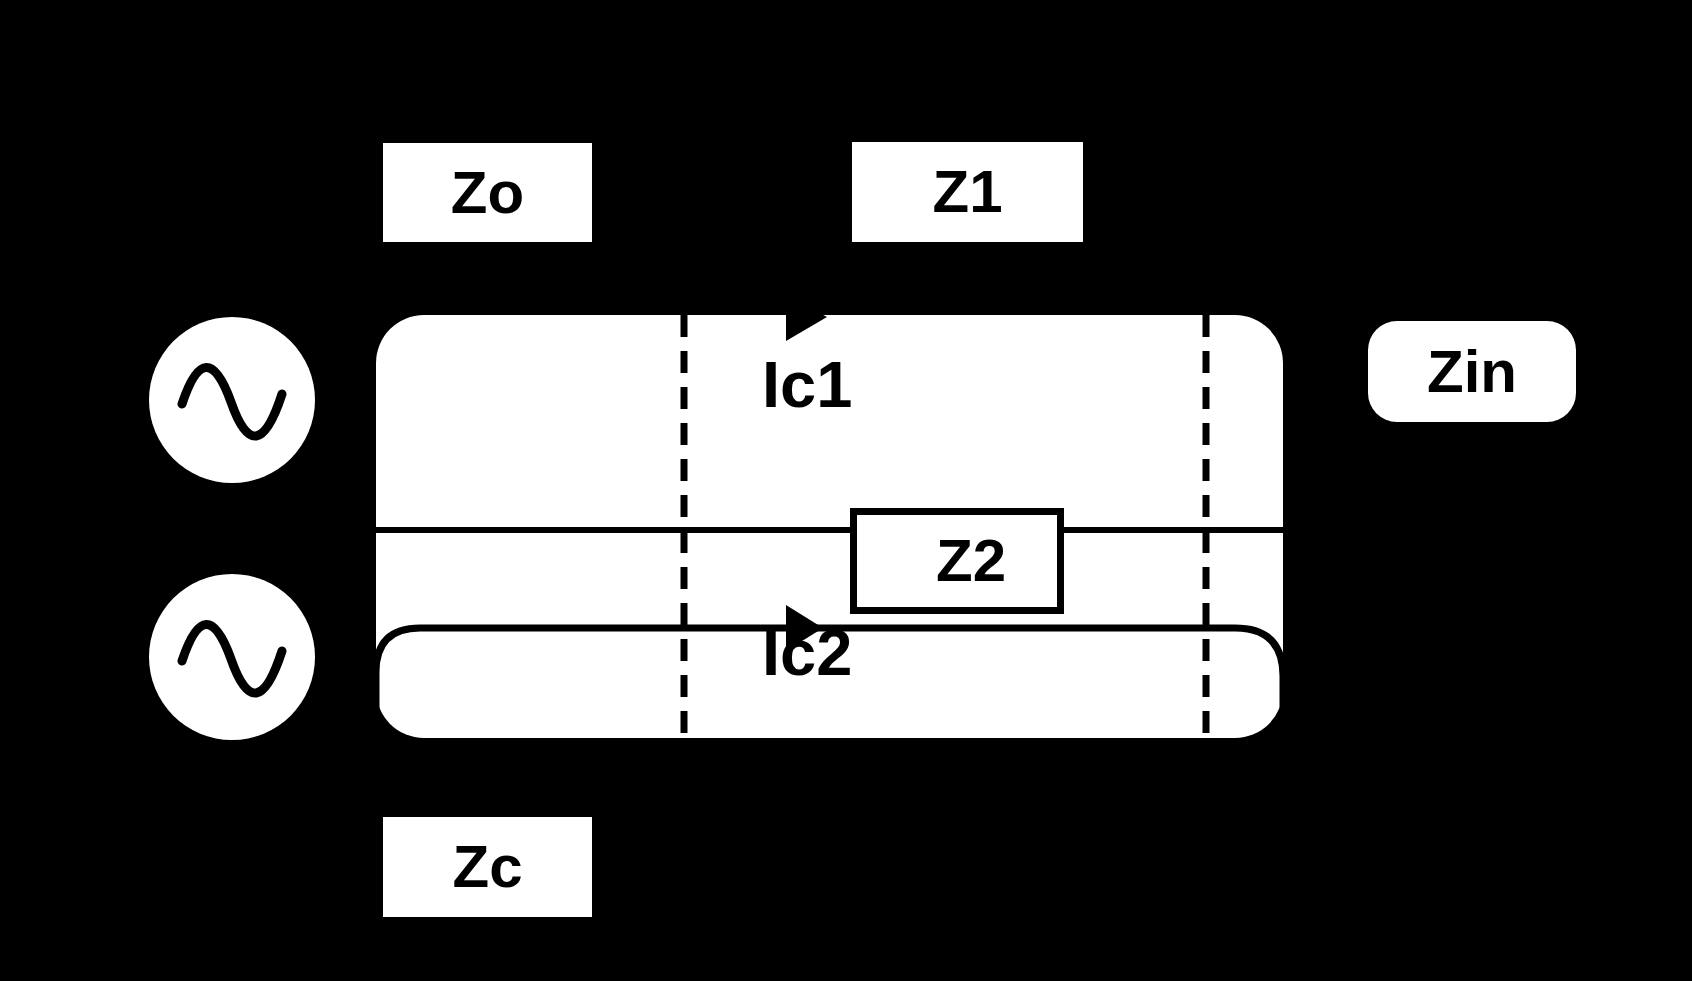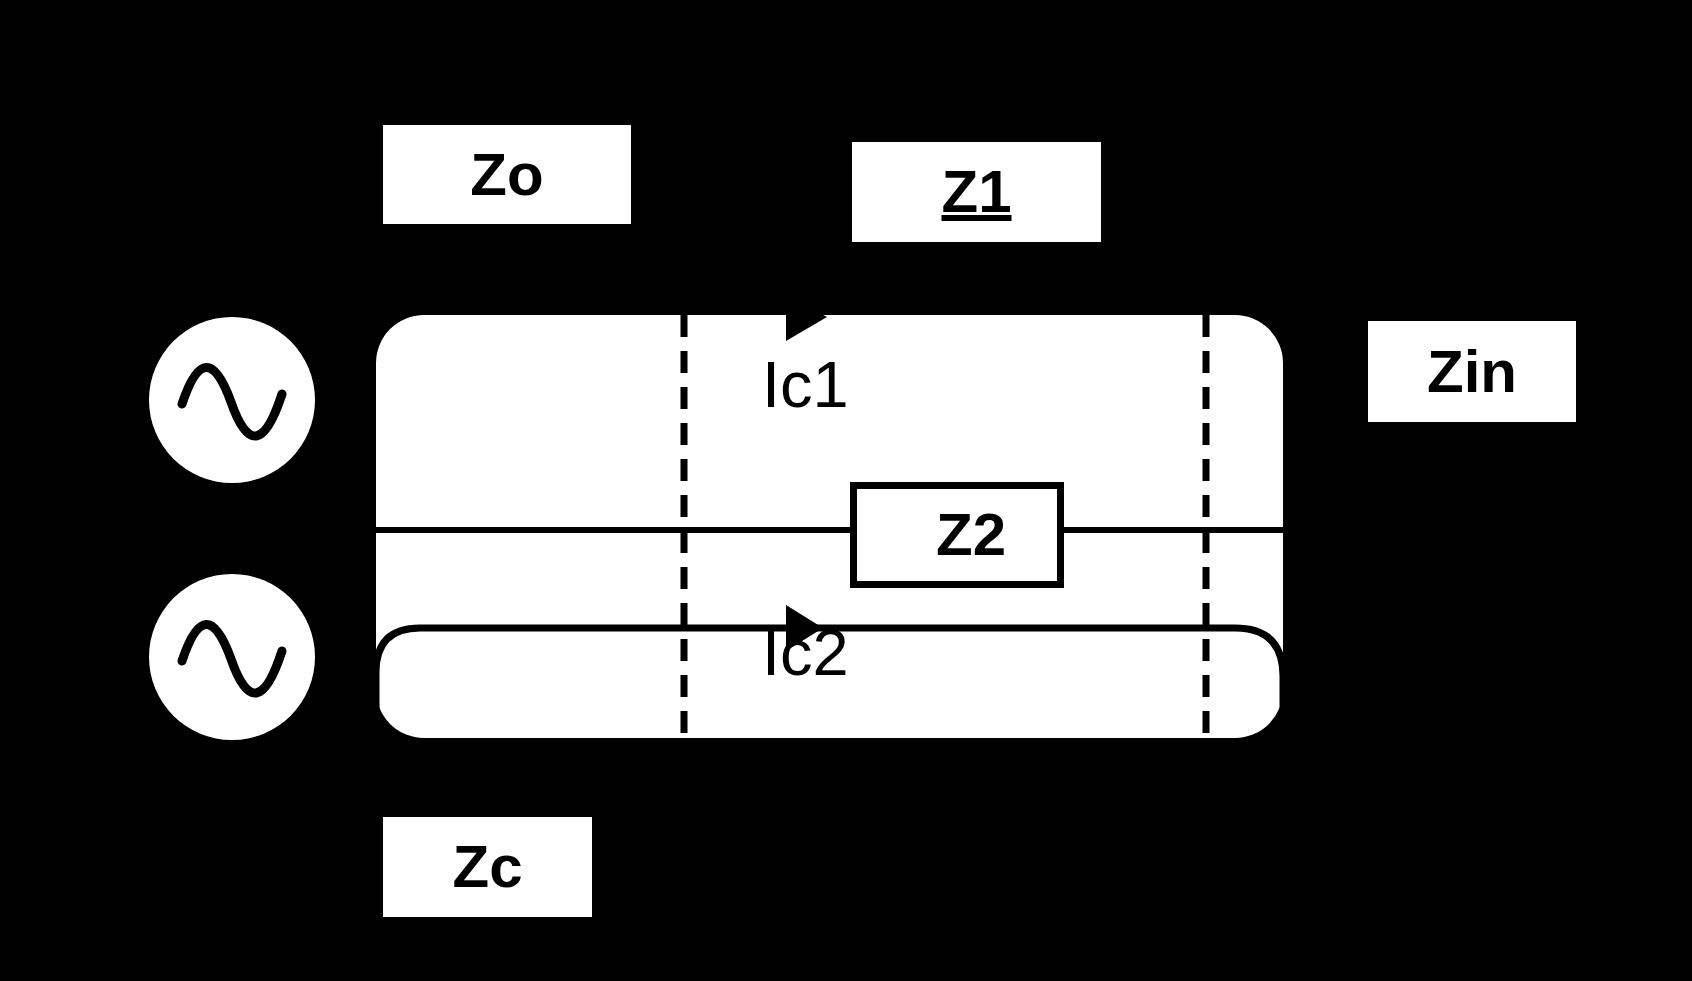--- a/index.html
+++ b/index.html
@@ -37,21 +37,21 @@
     font-size: 60px;
     line-height: 1;
     box-sizing: border-box;
   }
   .label-box.bordered {
     border: 7px solid var(--line, #000000);
   }
   .float-label {
     position: absolute;
     color: var(--text, #000000);
-    font-weight: 400;
+    font-weight: 700;
     font-size: 65px;
     line-height: 1;
     white-space: nowrap;
   }
 </style>
 </head>
 <body>
 
 <div class="stage">
 
@@ -74,27 +74,27 @@
       <circle cx="232" cy="400" r="83" class="fill-surface"></circle>
       <path d="M -50 4 Q -26 -68 -1 2 Q 24 74 50 -6" transform="translate(232,400)" class="sine"></path>
     </g>
 
     <g>
       <circle cx="232" cy="657" r="83" class="fill-surface"></circle>
       <path d="M -50 4 Q -26 -68 -1 2 Q 24 74 50 -6" transform="translate(232,657)" class="sine"></path>
     </g>
   </svg>
 
-  <div class="label-box" style="left:383px; top:125px; width:248px; height:99px;">Zo</div>
+  <div class="label-box" style="left:383px; top:143px; width:209px; height:99px;">Zo</div>
 
-  <div class="label-box" style="left:852px; top:142px; width:249px; height:100px;text-decoration:underline;">Z1</div>
+  <div class="label-box" style="left:852px; top:142px; width:231px; height:100px;">Z1</div>
 
-  <div class="label-box bordered" style="left:850px; top:482px; width:214px; height:106px;padding-left:28px;">Z2</div>
+  <div class="label-box bordered" style="left:850px; top:508px; width:214px; height:106px;padding-left:28px;">Z2</div>
 
   <div class="label-box" style="left:383px; top:817px; width:209px; height:100px;text-align:right;">Zc</div>
 
-  <div class="label-box" style="left:1368px; top:321px; width:208px; height:101px;">Zin</div>
+  <div class="label-box" style="left:1368px; top:321px; width:208px; height:101px;border-radius:29px;">Zin</div>
 
   <div class="float-label" style="left:762px; top:352px;">Ic1</div>
 
   <div class="float-label" style="left:762px; top:620px;">Ic2</div>
 
 </div>
 
 </body></html>

